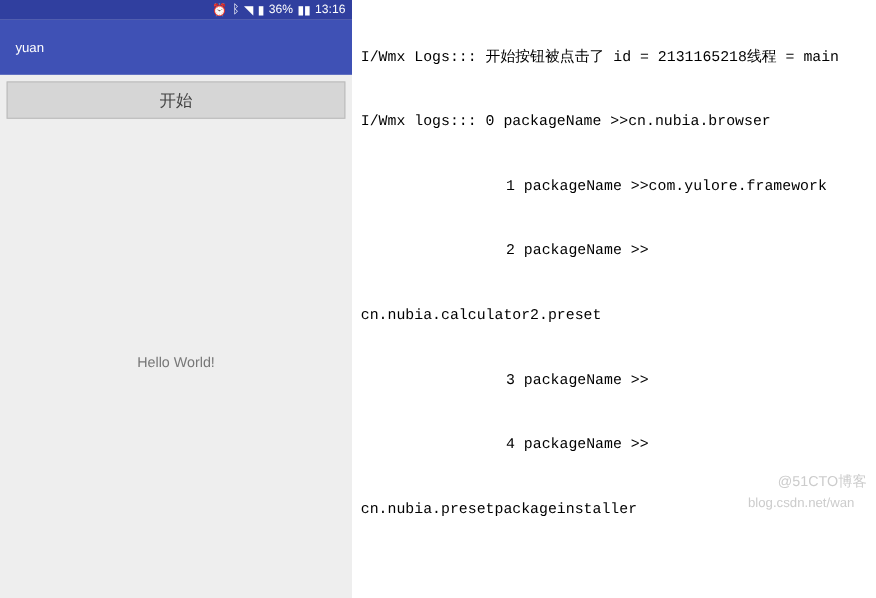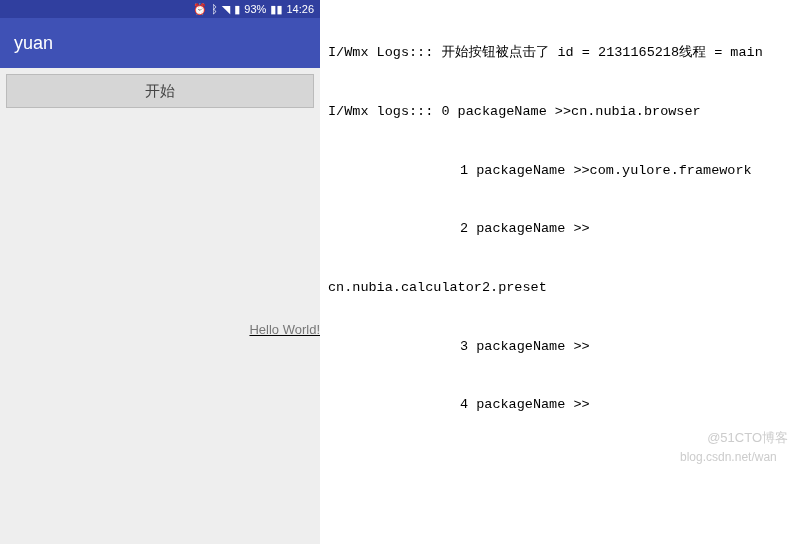--- a/index.html
+++ b/index.html
@@ -1,66 +1,67 @@
 <!DOCTYPE html>
 <html><head>
 <meta charset="utf-8">
 <style>
   * { margin: 0; padding: 0; box-sizing: border-box; }
   html, body { width: 796px; height: 544px; font-family: Arial, sans-serif; overflow: hidden; background: #fff; }
   .root { display: flex; width: 796px; height: 544px; }
   .phone { width: 320px; height: 544px; display: flex; flex-direction: column; background: #eeeeee; }
   .status-bar { height: 18px; background: #303F9F; color: #fff; display: flex; align-items: center; justify-content: flex-end; font-size: 11px; padding: 0 6px; gap: 4px; }
   .status-bar .sb-icon { display: inline-block; }
-  .app-bar { height: 50px; background: #3F51B5; color: #fff; display: flex; align-items: center; padding: 0 14px; font-size: 18px; }
+  .app-bar { height: 50px; background: #3F51B5; color: #fff; display: flex; align-items: center; padding: 0 14px; font-size: 12px; }
   .btn-area { padding: 6px; }
   .start-btn { width: 100%; height: 34px; background: #d6d6d6; border: 1px solid #bbb; color: #444; font-size: 15px; cursor: pointer; font-family: Liberation Serif, serif; }
-  .body-area { flex: 1; display: flex; align-items: center; justify-content: flex-end; background: #eeeeee; text-decoration: underline; }
+  .body-area { flex: 1; display: flex; align-items: center; justify-content: center; background: #eeeeee; }
   .hello { color: #777; font-size: 13px; }
   .log-pane { flex: 1; height: 476px; padding: 4px 8px 4px 8px; font-family: "Courier New", monospace; font-size: 13.5px; color: #000; line-height: 1.45; position: relative; white-space: pre-wrap; word-break: break-all; overflow: hidden; }
   .log-line { display: block; }
   .log-indent { padding-left: 132px; display: block; }
   .log-wrap { display: block; }
   .watermark1 { position: absolute; right: 8px; bottom: 28px; color: #ccc; font-size: 13px; font-family: Arial, sans-serif; }
   .watermark2 { position: absolute; bottom: 10px; left: 360px; color: #ccc; font-size: 12px; font-family: Arial, sans-serif; }
 </style>
 </head>
 <body>
 
 <div class="root">
 
   <div class="phone">
     <div class="status-bar">
       <span class="sb-icon">⏰</span>
       <span class="sb-icon">ᛒ</span>
       <span class="sb-icon">◥</span>
       <span class="sb-icon">▮</span>
-      <span>93%</span>
+      <span>36%</span>
       <span class="sb-icon">▮▮</span>
-      <span>14:26</span>
+      <span>13:16</span>
     </div>
     <div class="app-bar">
       <span>yuan</span>
     </div>
     <div class="btn-area">
       <button class="start-btn">开始</button>
     </div>
     <div class="body-area">
       <span class="hello">Hello World!</span>
     </div>
   </div>
 
   <div class="log-pane">
     <span class="log-line">I/Wmx Logs::: 开始按钮被点击了 id = 2131165218线程 = main</span>
     <span class="log-line">I/Wmx logs::: 0 packageName &gt;&gt;cn.nubia.browser</span>
     <span class="log-indent">1 packageName &gt;&gt;com.yulore.framework</span>
     <span class="log-indent">2 packageName &gt;&gt;</span>
     <span class="log-wrap">cn.nubia.calculator2.preset</span>
     <span class="log-indent">3 packageName &gt;&gt;</span>
     <span class="log-indent">4 packageName &gt;&gt;</span>
+    <span class="log-wrap">cn.nubia.presetpackageinstaller</span>
     
     
     
     
     
     
     
     
     
     

